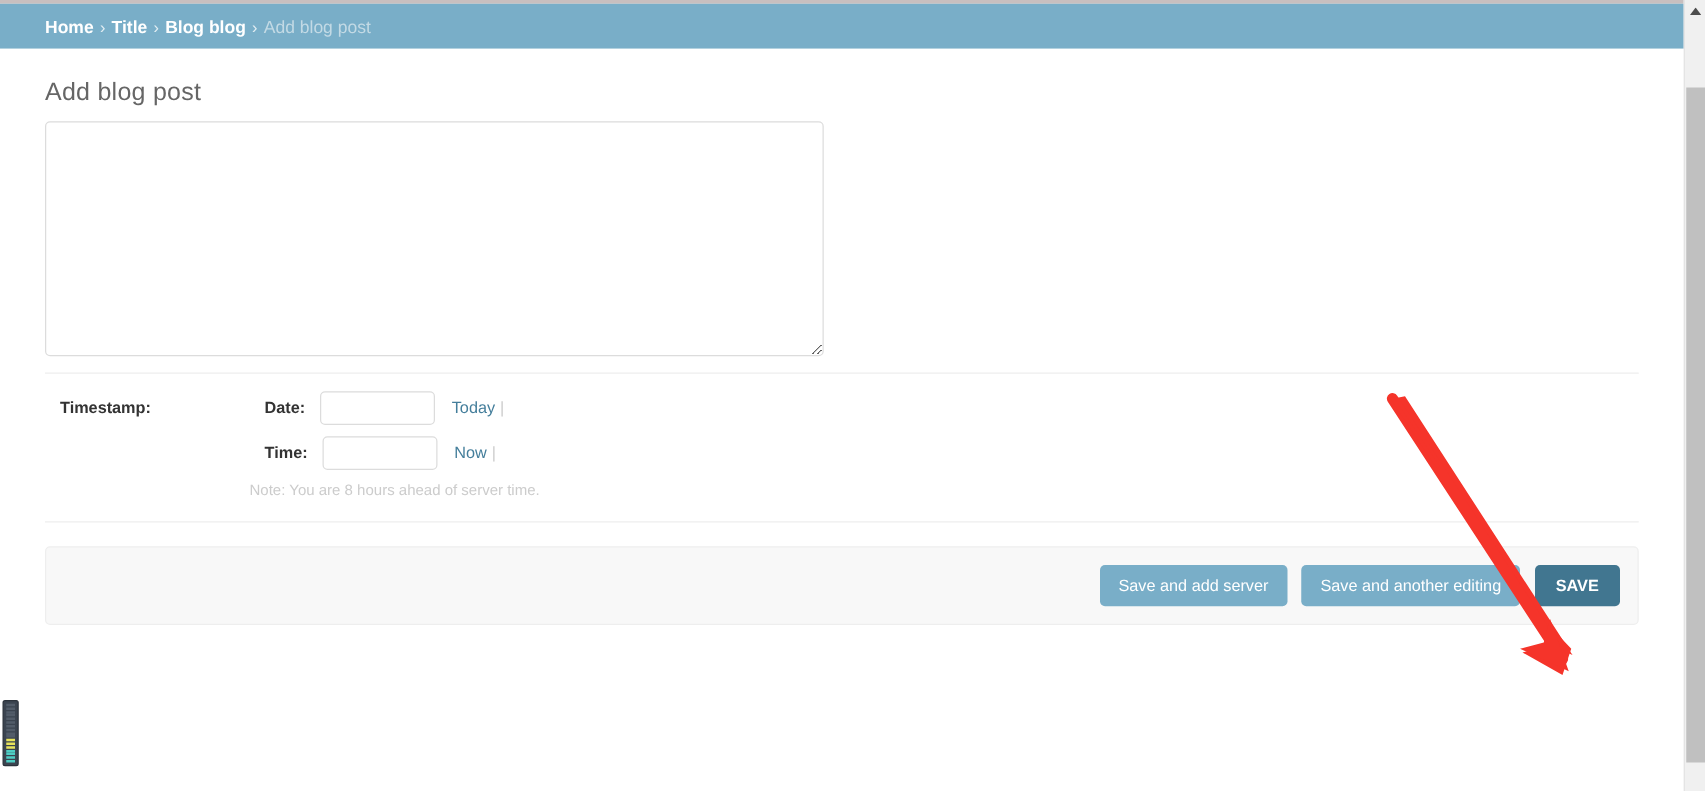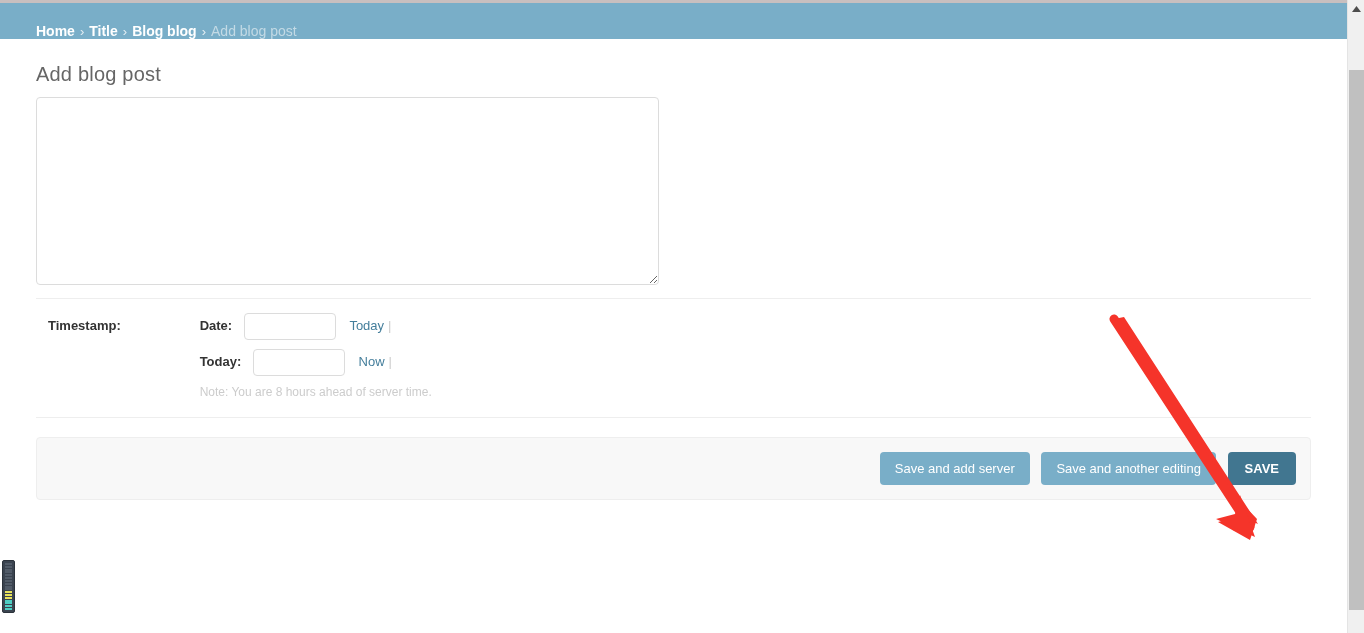--- a/index.html
+++ b/index.html
@@ -32,21 +32,21 @@
   .breadcrumbs {
     position: absolute;
     top: 3px;
     left: 0;
     width: 1347px;
     height: 36px;
     background: #79aec8;
     box-sizing: border-box;
     padding: 0 0 0 36px;
     display: flex;
-    align-items: flex-end;
+    align-items: center;
     font-size: 14px;
     font-weight: bold;
     color: #ffffff;
     white-space: nowrap;
   }
   .breadcrumbs a {
     color: #ffffff;
     text-decoration: none;
   }
   .breadcrumbs .sep {
@@ -163,20 +163,21 @@
     outline: none;
   }
 
   
   .row-timestamp { padding: 14px 0 18px 0; }
   .row-timestamp > label.field-label { line-height: 26px; }
   .datetime-line {
     margin-bottom: 9px;
     white-space: nowrap;
     font-size: 13px;
+    margin-left: 12px;
   }
   .dt-label {
     display: inline-block;
     font-weight: bold;
     color: #333333;
     margin-right: 8px;
   }
   .dt-input {
     box-sizing: border-box;
     width: 92px;
@@ -339,21 +340,21 @@
         <label class="field-label">Timestamp:</label>
         <span class="field-box">
 
           <div class="datetime-line">
             <span class="dt-label">Date:</span>
             <input class="dt-input" type="text" placeholder="" style="">
             <a href="#" class="dt-shortcut">Today</a><span class="dt-pipe">|</span>
           </div>
 
           <div class="datetime-line">
-            <span class="dt-label">Today:</span>
+            <span class="dt-label">Time:</span>
             <input class="dt-input" type="text" placeholder="" style="">
             <a href="#" class="dt-shortcut">Now</a><span class="dt-pipe">|</span>
           </div>
 
           <div class="dt-note">Note: You are 8 hours ahead of server time.</div>
         </span>
       </div>
 
     </fieldset>
 

